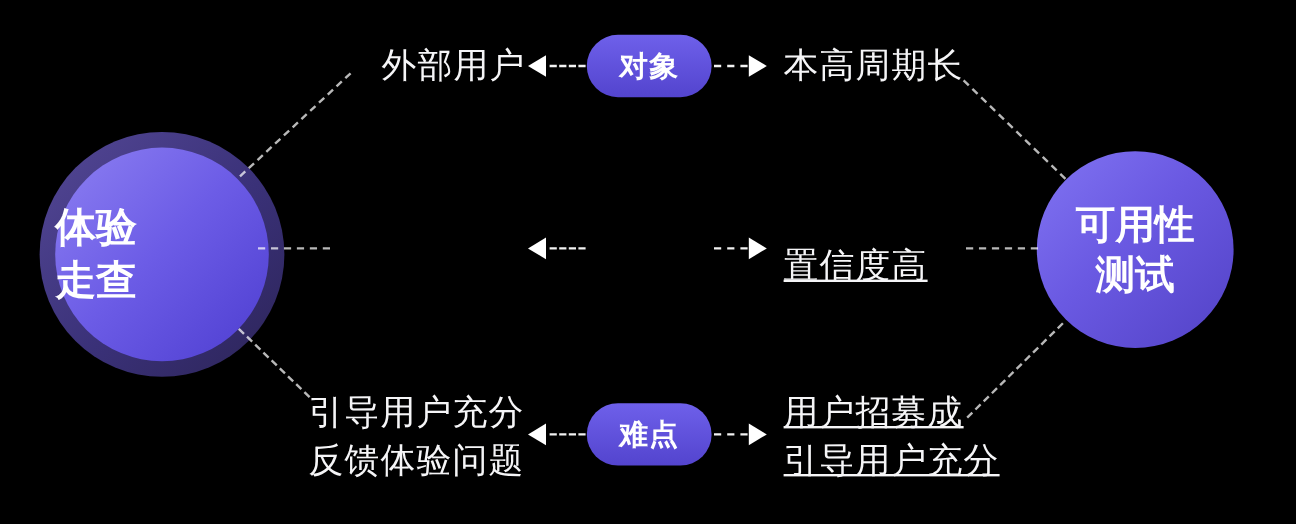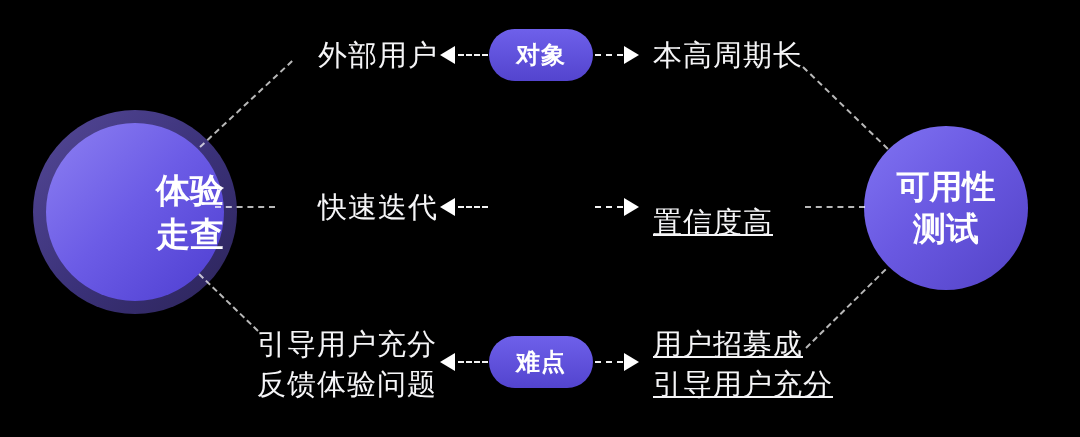--- a/index.html
+++ b/index.html
@@ -24,21 +24,21 @@
   }
   
   .node{position:absolute;border-radius:50%;}
   .node-left-outer{
     left:33px;top:110px;width:204px;height:204px;
     background:linear-gradient(135deg,var(--ring-light) 0%,#3a3178 55%,var(--ring-dark) 100%);
   }
   .node-left-inner{
     position:absolute;left:13px;top:13px;width:178px;height:178px;border-radius:50%;
     background:linear-gradient(135deg,var(--node-light) 0%,var(--node-mid) 48%,var(--node-dark) 100%);
-    display:flex;align-items:center;justify-content:flex-end;text-align:center;
+    display:flex;align-items:center;justify-content:flex-start;text-align:center;
   }
   .node-right{
     left:864px;top:126px;width:164px;height:164px;
     background:linear-gradient(135deg,#8174f2 0%,#6a59e2 45%,#5242c6 100%);
     display:flex;align-items:center;justify-content:center;text-align:center;
   }
   .node-label{font-weight:bold;font-size:34px;line-height:44px;color:#ffffff;}
   .node-right .node-label{font-size:33px;line-height:42px;}
   
   .connector{position:absolute;height:0;border-top:2px dashed var(--dash);transform-origin:0 50%;}
@@ -94,21 +94,20 @@
   <div class="connector conn-rb"></div>
 
   <div class="side-text" style="left:318px;top:39px;">外部用户</div>
   <div class="arrowhead left" style="left:440px;top:46px;"></div>
   <div class="arrow-dash" style="left:458px;top:54px;width:30px;"></div>
   <div class="pill" style="top:29px;">对象</div>
   <div class="arrow-dash" style="left:595px;top:54px;width:28px;"></div>
   <div class="arrowhead right" style="left:624px;top:46px;"></div>
   <div class="side-text" style="left:653px;top:39px;">本高周期长</div>
 
-  <div class="side-text" style="left:318px;top:191px;">快速迭代</div>
   <div class="arrowhead left" style="left:440px;top:198px;"></div>
   <div class="arrow-dash" style="left:458px;top:206px;width:30px;"></div>
   <div class="arrow-dash" style="left:595px;top:206px;width:28px;"></div>
   <div class="arrowhead right" style="left:624px;top:198px;"></div>
   <div class="side-text" style="left:653px;top:206px;text-decoration:underline;">置信度高</div>
 
   <div class="side-text two-line" style="left:257px;top:324px;width:200px;text-align:left;">
     <div>引导用户充分</div>
     <div>反馈体验问题</div>
   </div>

